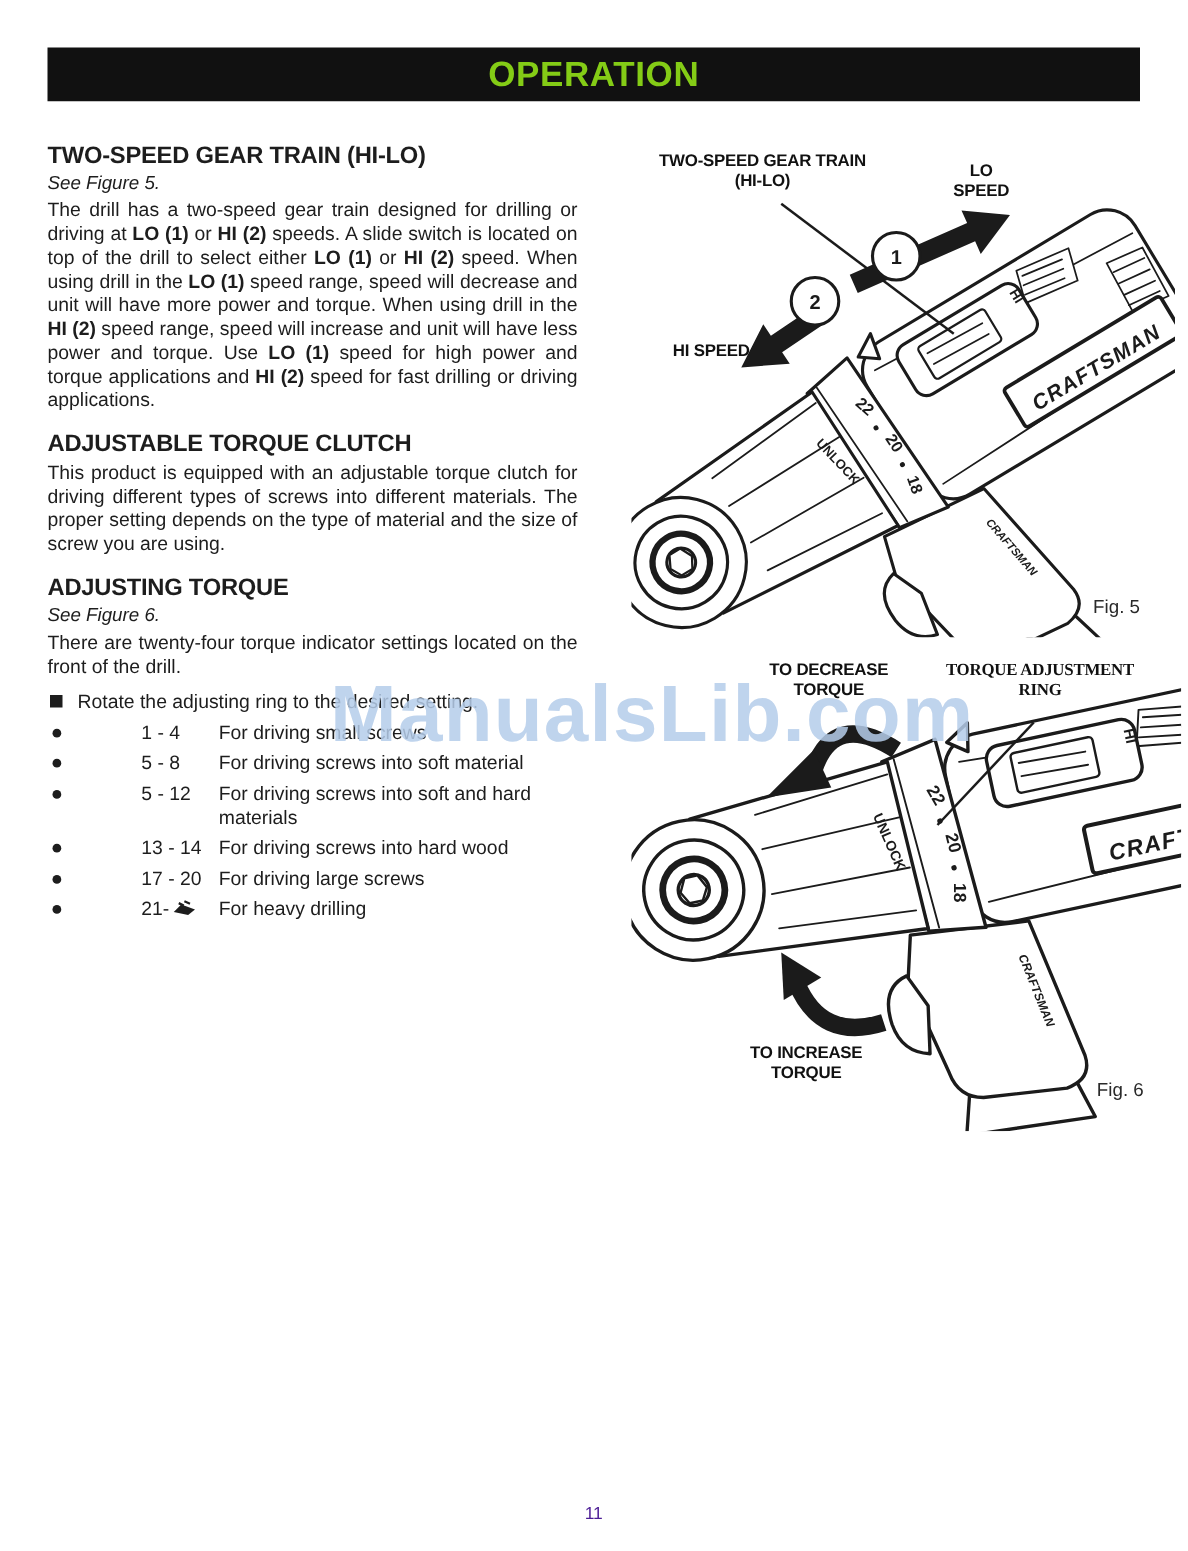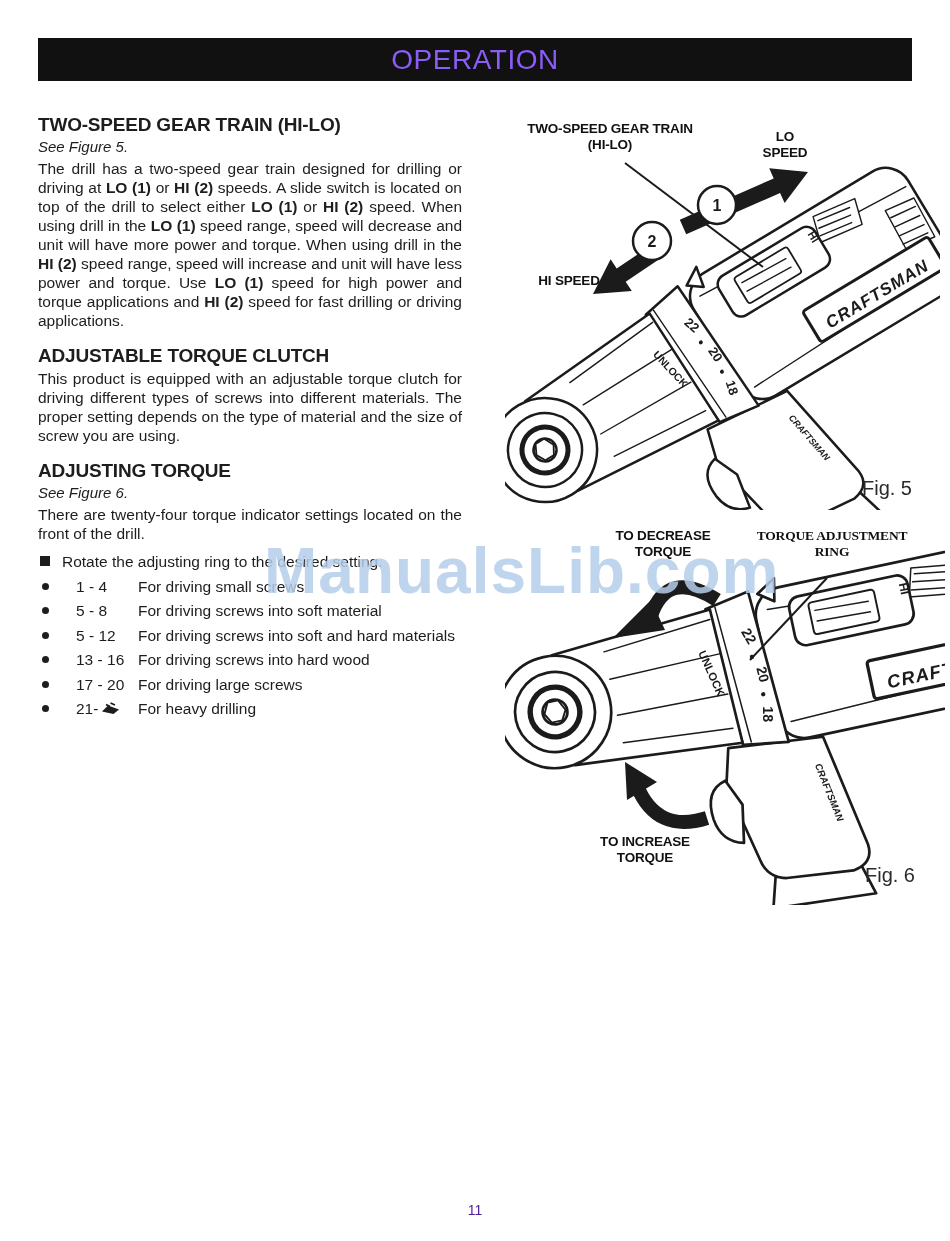--- a/index.html
+++ b/index.html
@@ -4,43 +4,43 @@
 <style>
   html,body { margin:0; padding:0; background:#ffffff; }
   .page {
     position:relative; width:950px; height:1241px; background:#ffffff;
     font-family:"Liberation Sans", sans-serif; color:#1d1d1d; overflow:hidden;
   }
   .header-bar {
     position:absolute; left:38px; top:38px; width:874px; height:43px;
     background:#111111; display:flex; align-items:center; justify-content:center;
   }
-  .header-title { color:#8b5cf6; font-size:28px; font-weight:normal; letter-spacing:0.5px; }
+  .header-title { color:#84cc16; font-size:28px; font-weight:bold; letter-spacing:0.5px; }
 
   .left-col { position:absolute; left:38px; top:114px; width:424px; }
   .sec-heading { font-size:19px; font-weight:bold; margin:15px 0 2px 0; letter-spacing:-0.2px; }
   .sec-heading.first { margin-top:0; }
   .fig-ref { font-style:italic; font-size:15px; margin:0 0 4px 0; }
   .body-p { font-size:15.5px; line-height:19px; text-align:justify; margin:2px 0 0 0; }
 
   .torque-list { margin-top:9px; }
   .t-row { display:flex; font-size:15.5px; line-height:19px; margin-top:5.5px; align-items:flex-start; }
   .bullet-sq { flex:0 0 10px; width:10px; height:10px; background:#1d1d1d; margin:4px 12px 0 2px; }
   .bullet-dot { flex:0 0 7px; width:7px; height:7px; border-radius:50%; background:#1d1d1d; margin:6px 0 0 4px; }
-  .t-range { flex:0 0 62px; margin-left:27px; white-space:nowrap; }
+  .t-range { flex:0 0 62px; margin-left:64px; white-space:nowrap; }
   .t-desc { flex:1; }
   .bit-icon { display:inline-block; vertical-align:-1px; margin-left:3px; }
 
   .figure { position:absolute; overflow:hidden; }
   .figure svg.art { position:absolute; left:0; top:0; }
   .fig-label {
     position:absolute; font-weight:bold; font-size:13.5px; line-height:15.5px;
     text-align:center; letter-spacing:-0.2px; color:#111111;
   }
-  .fig-caption { position:absolute; font-size:20px; color:#2a2a2a; }
+  .fig-caption { position:absolute; font-size:15px; color:#2a2a2a; }
 
   .watermark {
     position:absolute; left:264px; top:534px; z-index:40;
     font-size:64px; font-weight:bold; letter-spacing:1px;
     color:#b5cdea; opacity:0.85; pointer-events:none;
   }
   .page-num { position:absolute; left:0; right:0; top:1202px; text-align:center; font-size:14px; color:#4c1d95; }
 </style>
 </head>
 <body>
@@ -79,21 +79,21 @@
         <span class="t-range">5 - 8</span>
         <span class="t-desc">For driving screws into soft material</span>
       </div>
       <div class="t-row">
         <span class="bullet-dot"></span>
         <span class="t-range">5 - 12</span>
         <span class="t-desc">For driving screws into soft and hard materials</span>
       </div>
       <div class="t-row">
         <span class="bullet-dot"></span>
-        <span class="t-range">13 - 16</span>
+        <span class="t-range">13 - 14</span>
         <span class="t-desc">For driving screws into hard wood</span>
       </div>
       <div class="t-row">
         <span class="bullet-dot"></span>
         <span class="t-range">17 - 20</span>
         <span class="t-desc">For driving large screws</span>
       </div>
       <div class="t-row">
         <span class="bullet-dot"></span>
         <span class="t-range"><span>21-</span><svg class="bit-icon" width="21" height="13" viewBox="0 0 21 13">

